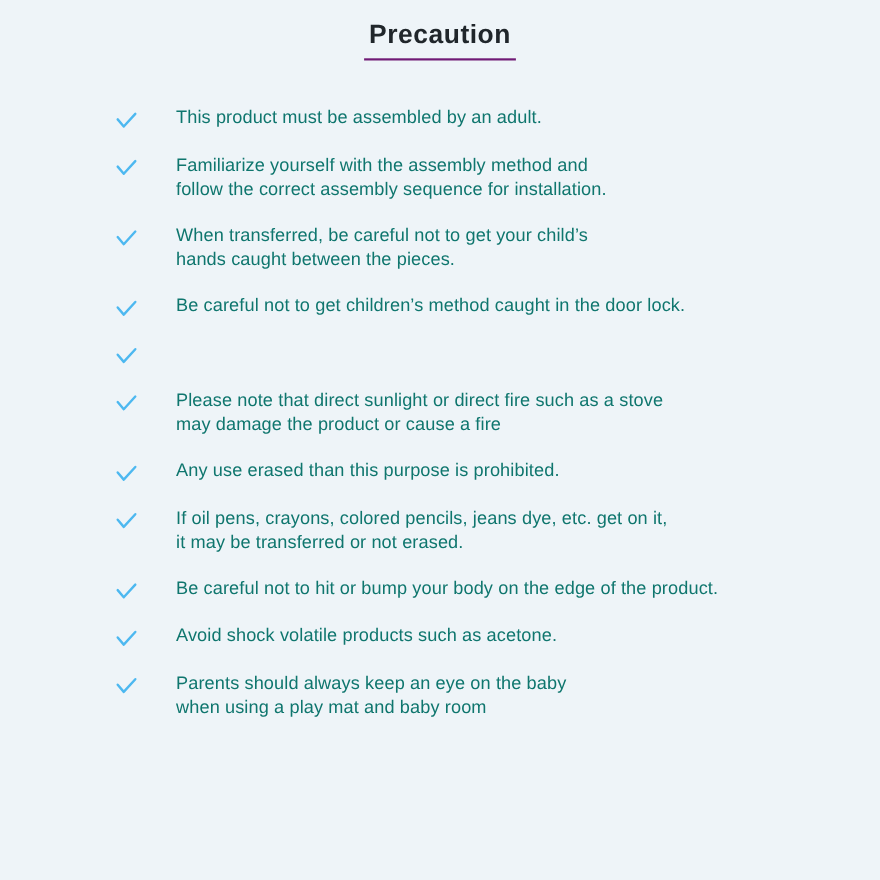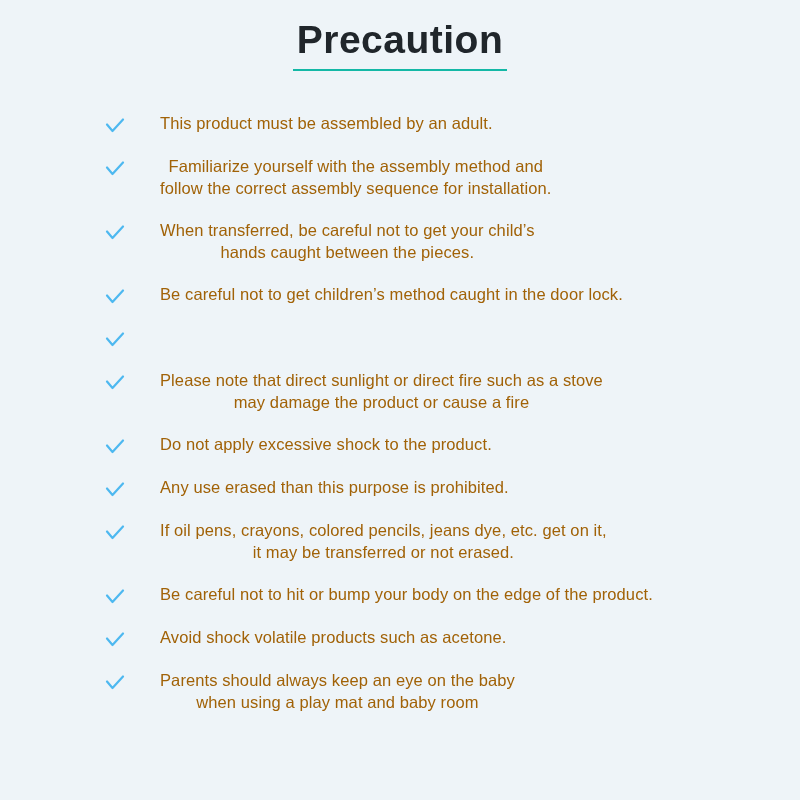--- a/index.html
+++ b/index.html
@@ -20,26 +20,26 @@
     height: 800px;
     box-sizing: border-box;
     padding: 0;
   }
   .title-wrap {
     text-align: center;
     padding-top: 18px;
   }
   .title {
     display: inline-block;
-    font-size: 39px;
+    font-size: 24px;
     font-weight: bold;
     letter-spacing: 0.5px;
     color: #20262b;
     padding: 0 4px 7px 4px;
-    border-bottom: 2px solid #14b8a6;
+    border-bottom: 2px solid #701a75;
   }
   .list {
     margin: 0;
     padding: 0;
     list-style: none;
     position: relative;
     top: 42px;
   }
   .item {
     display: flex;
@@ -54,24 +54,23 @@
     position: relative;
     top: 2px;
   }
   .check svg {
     display: block;
   }
   .text {
     margin-left: 34px;
     font-size: 16.5px;
     line-height: 21.5px;
-    color: #a16207;
+    color: #0f766e;
     letter-spacing: 0.1px;
     white-space: pre-line;
-    text-align: center;
   }
   .item.gap-top {
     margin-top: 4px;
   }
 </style>
 </head>
 <body>
 
 <div class="page">
 
@@ -130,28 +129,20 @@
     <li class="item">
       <span class="check">
         <svg width="22" height="22" viewBox="0 0 22 22" aria-hidden="true">
           <path d="M3 9.5 L8.5 16 L19 4.5" fill="none" stroke="#4db8f0" stroke-width="2.2" stroke-linecap="round" stroke-linejoin="round"></path>
         </svg>
       </span>
       <span class="text">Please note that direct sunlight or direct fire such as a stove
 may damage the product or cause a fire</span>
     </li>
 
-    <li class="item gap-top">
-      <span class="check">
-        <svg width="22" height="22" viewBox="0 0 22 22" aria-hidden="true">
-          <path d="M3 9.5 L8.5 16 L19 4.5" fill="none" stroke="#4db8f0" stroke-width="2.2" stroke-linecap="round" stroke-linejoin="round"></path>
-        </svg>
-      </span>
-      <span class="text">Do not apply excessive shock to the product.</span>
-    </li>
 
     <li class="item gap-top">
       <span class="check">
         <svg width="22" height="22" viewBox="0 0 22 22" aria-hidden="true">
           <path d="M3 9.5 L8.5 16 L19 4.5" fill="none" stroke="#4db8f0" stroke-width="2.2" stroke-linecap="round" stroke-linejoin="round"></path>
         </svg>
       </span>
       <span class="text">Any use erased than this purpose is prohibited.</span>
     </li>
 

